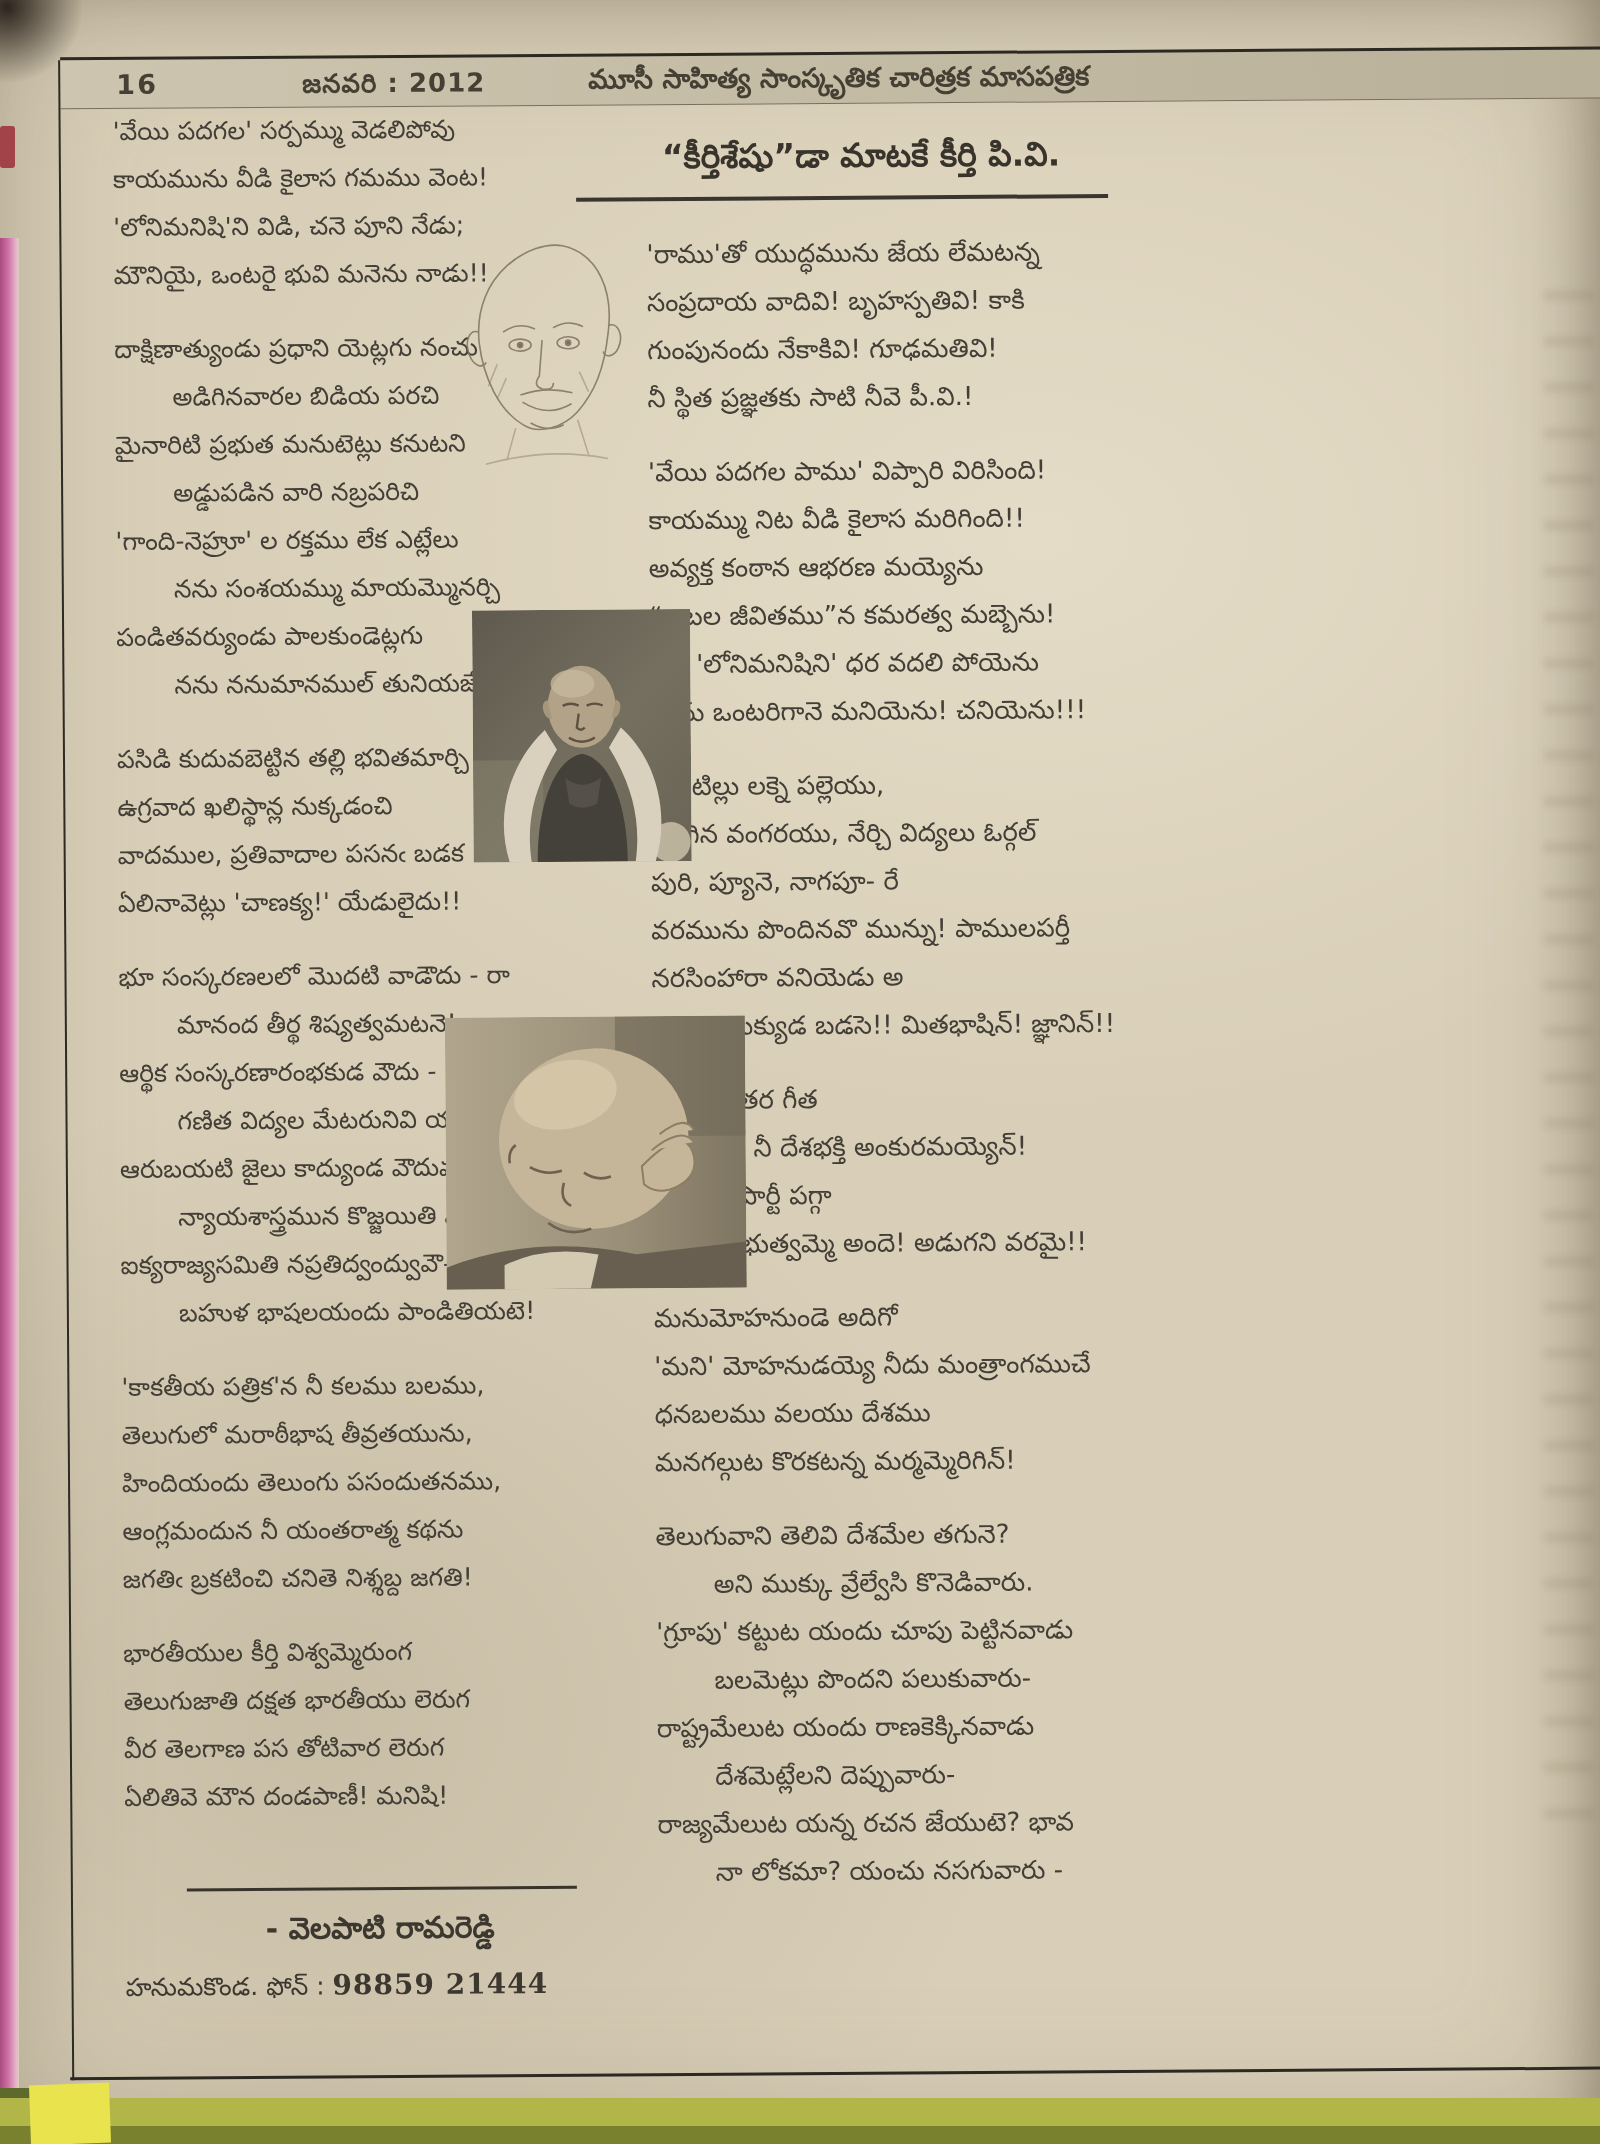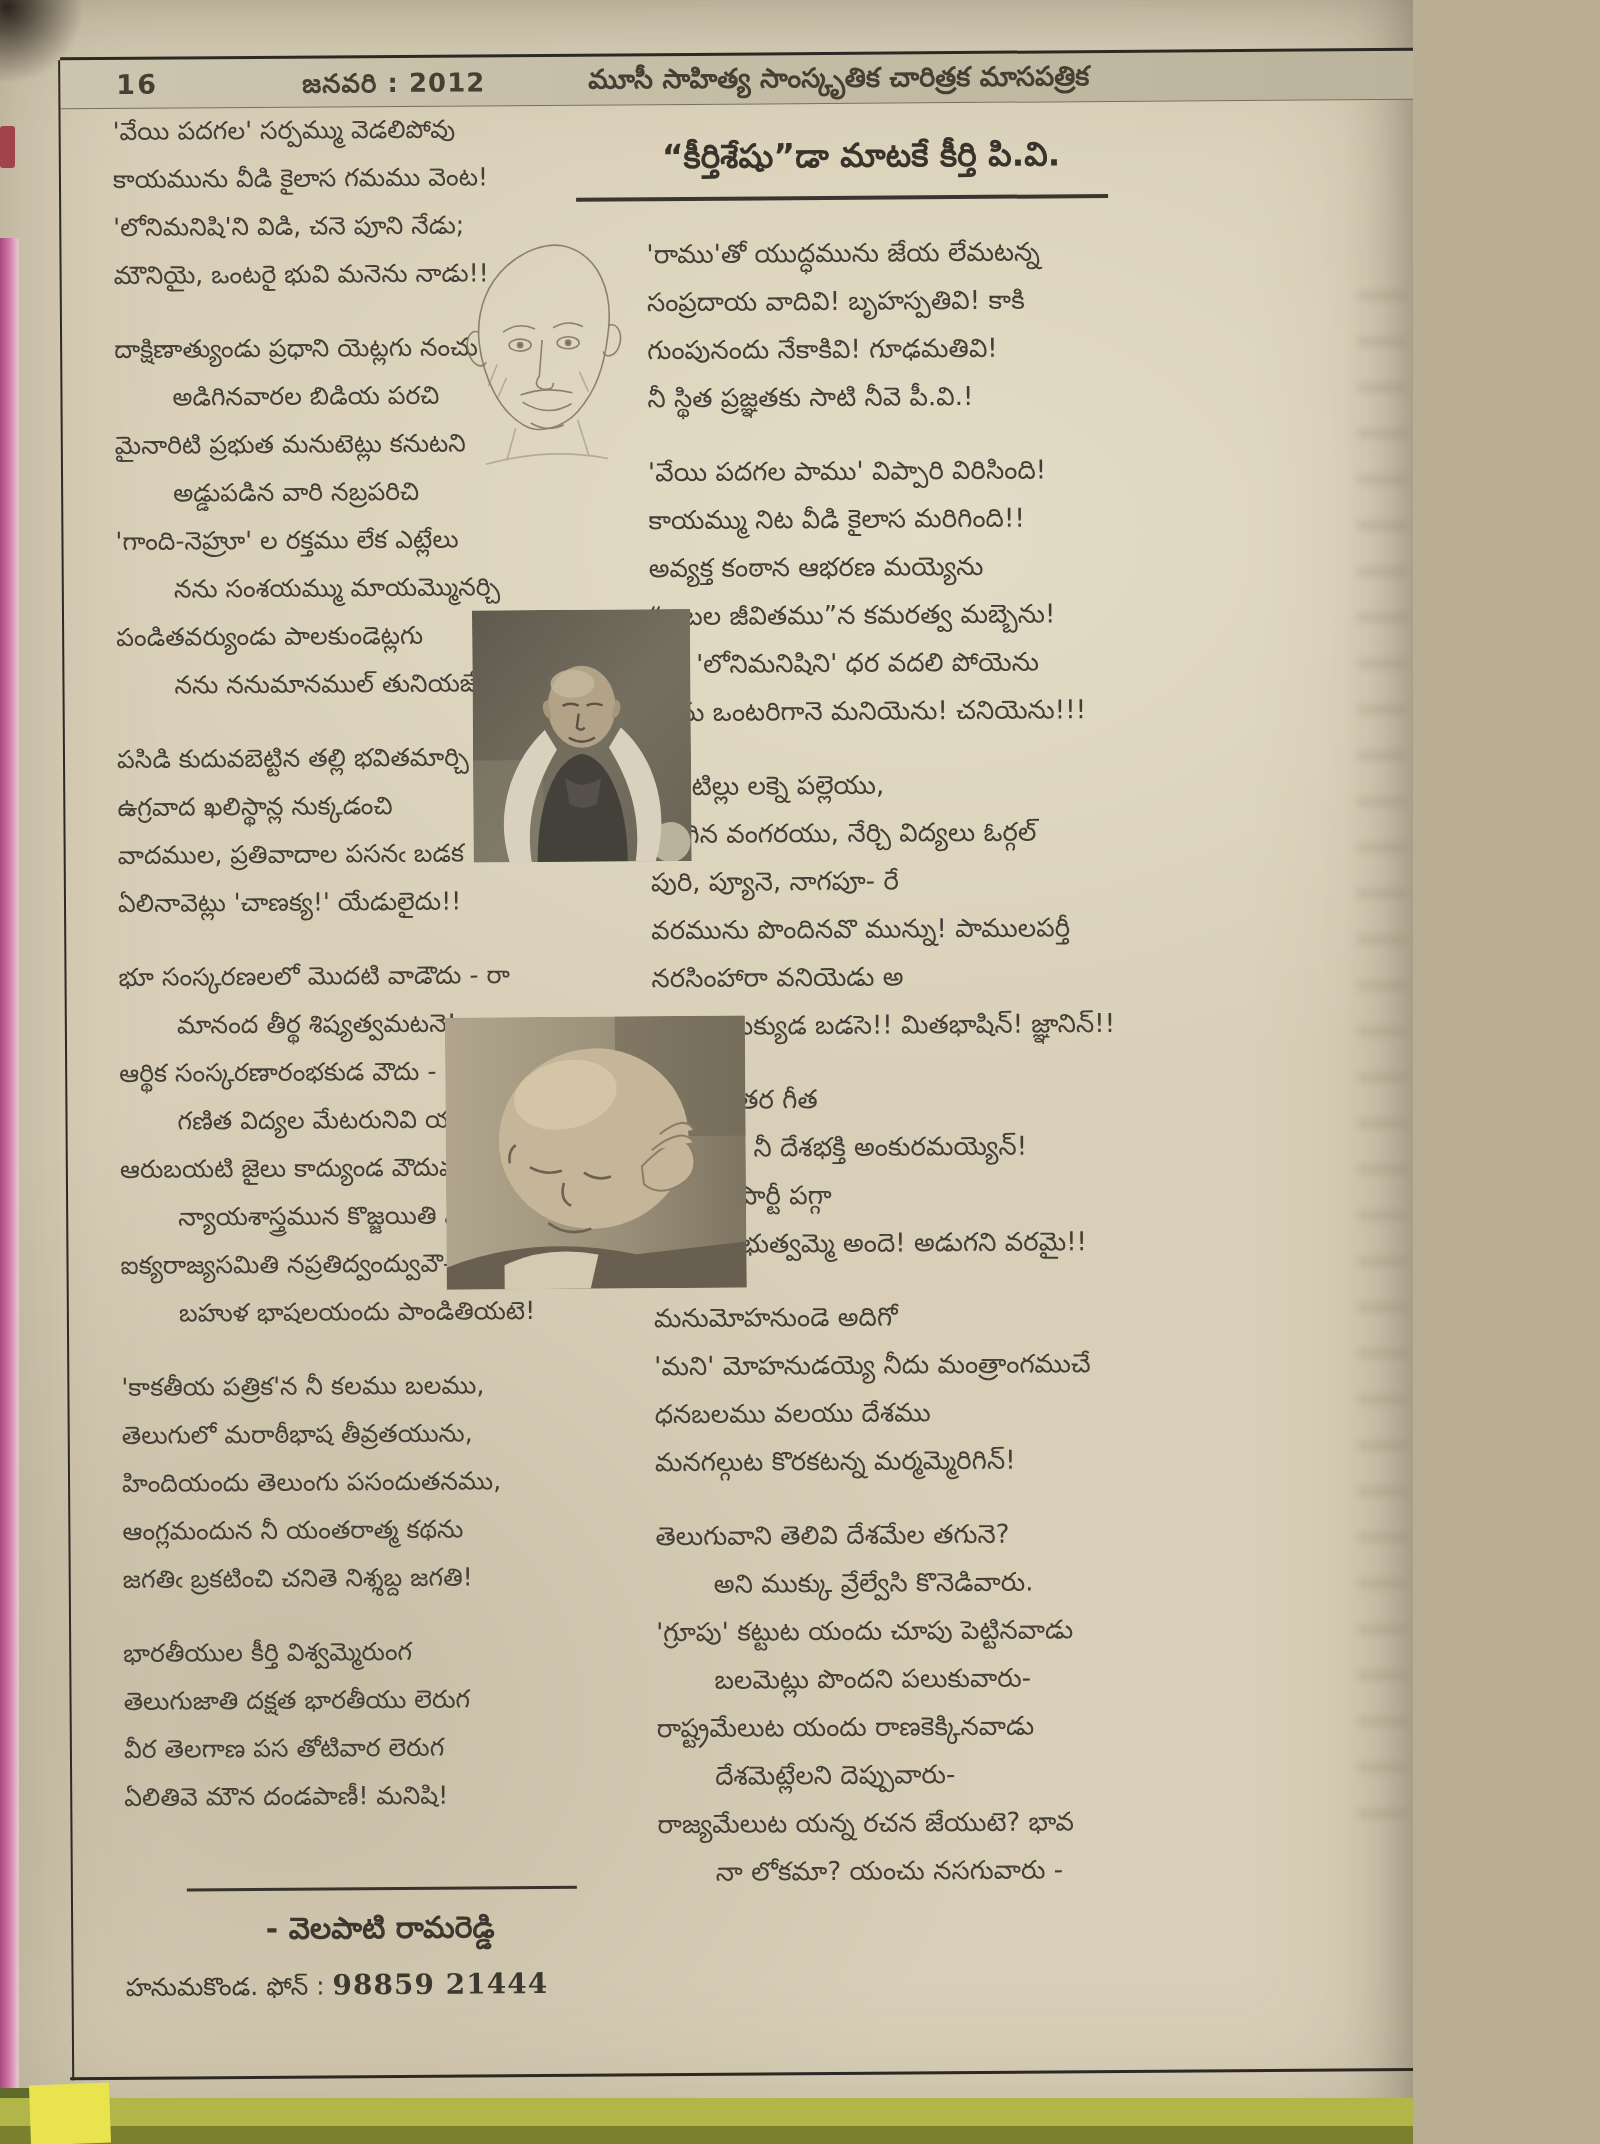--- a/index.html
+++ b/index.html
@@ -2,21 +2,21 @@
 <html><head>
 <meta charset="utf-8">
 <style>
   html,body{margin:0;padding:0;}
   body{
     width:1600px;height:2144px;overflow:hidden;
     font-family:"DejaVu Sans","Liberation Sans",sans-serif;
     background:#b9ad94;
   }
   .scan{
-    position:relative;width:1413px;height:2144px;overflow:hidden;
+    position:relative;width:1600px;height:2144px;overflow:hidden;
     background:
       radial-gradient(1300px 900px at 65% 25%, rgba(255,250,234,.30), transparent 65%),
       radial-gradient(1000px 900px at 20% 80%, rgba(120,104,78,.18), transparent 70%),
       #d9cfb8;
     box-shadow:inset 0 0 140px rgba(92,80,58,.35), inset -26px 0 60px -24px rgba(85,74,56,.45);
   }
   
   .corner-dark{position:absolute;left:-28px;top:-28px;width:110px;height:110px;
     background:radial-gradient(circle at 32% 32%, rgba(38,30,24,.95), rgba(38,30,24,0) 72%);}
   .spine-red{position:absolute;left:0;top:126px;width:15px;height:42px;background:#9c2e3a;opacity:.85;border-radius:3px;}

